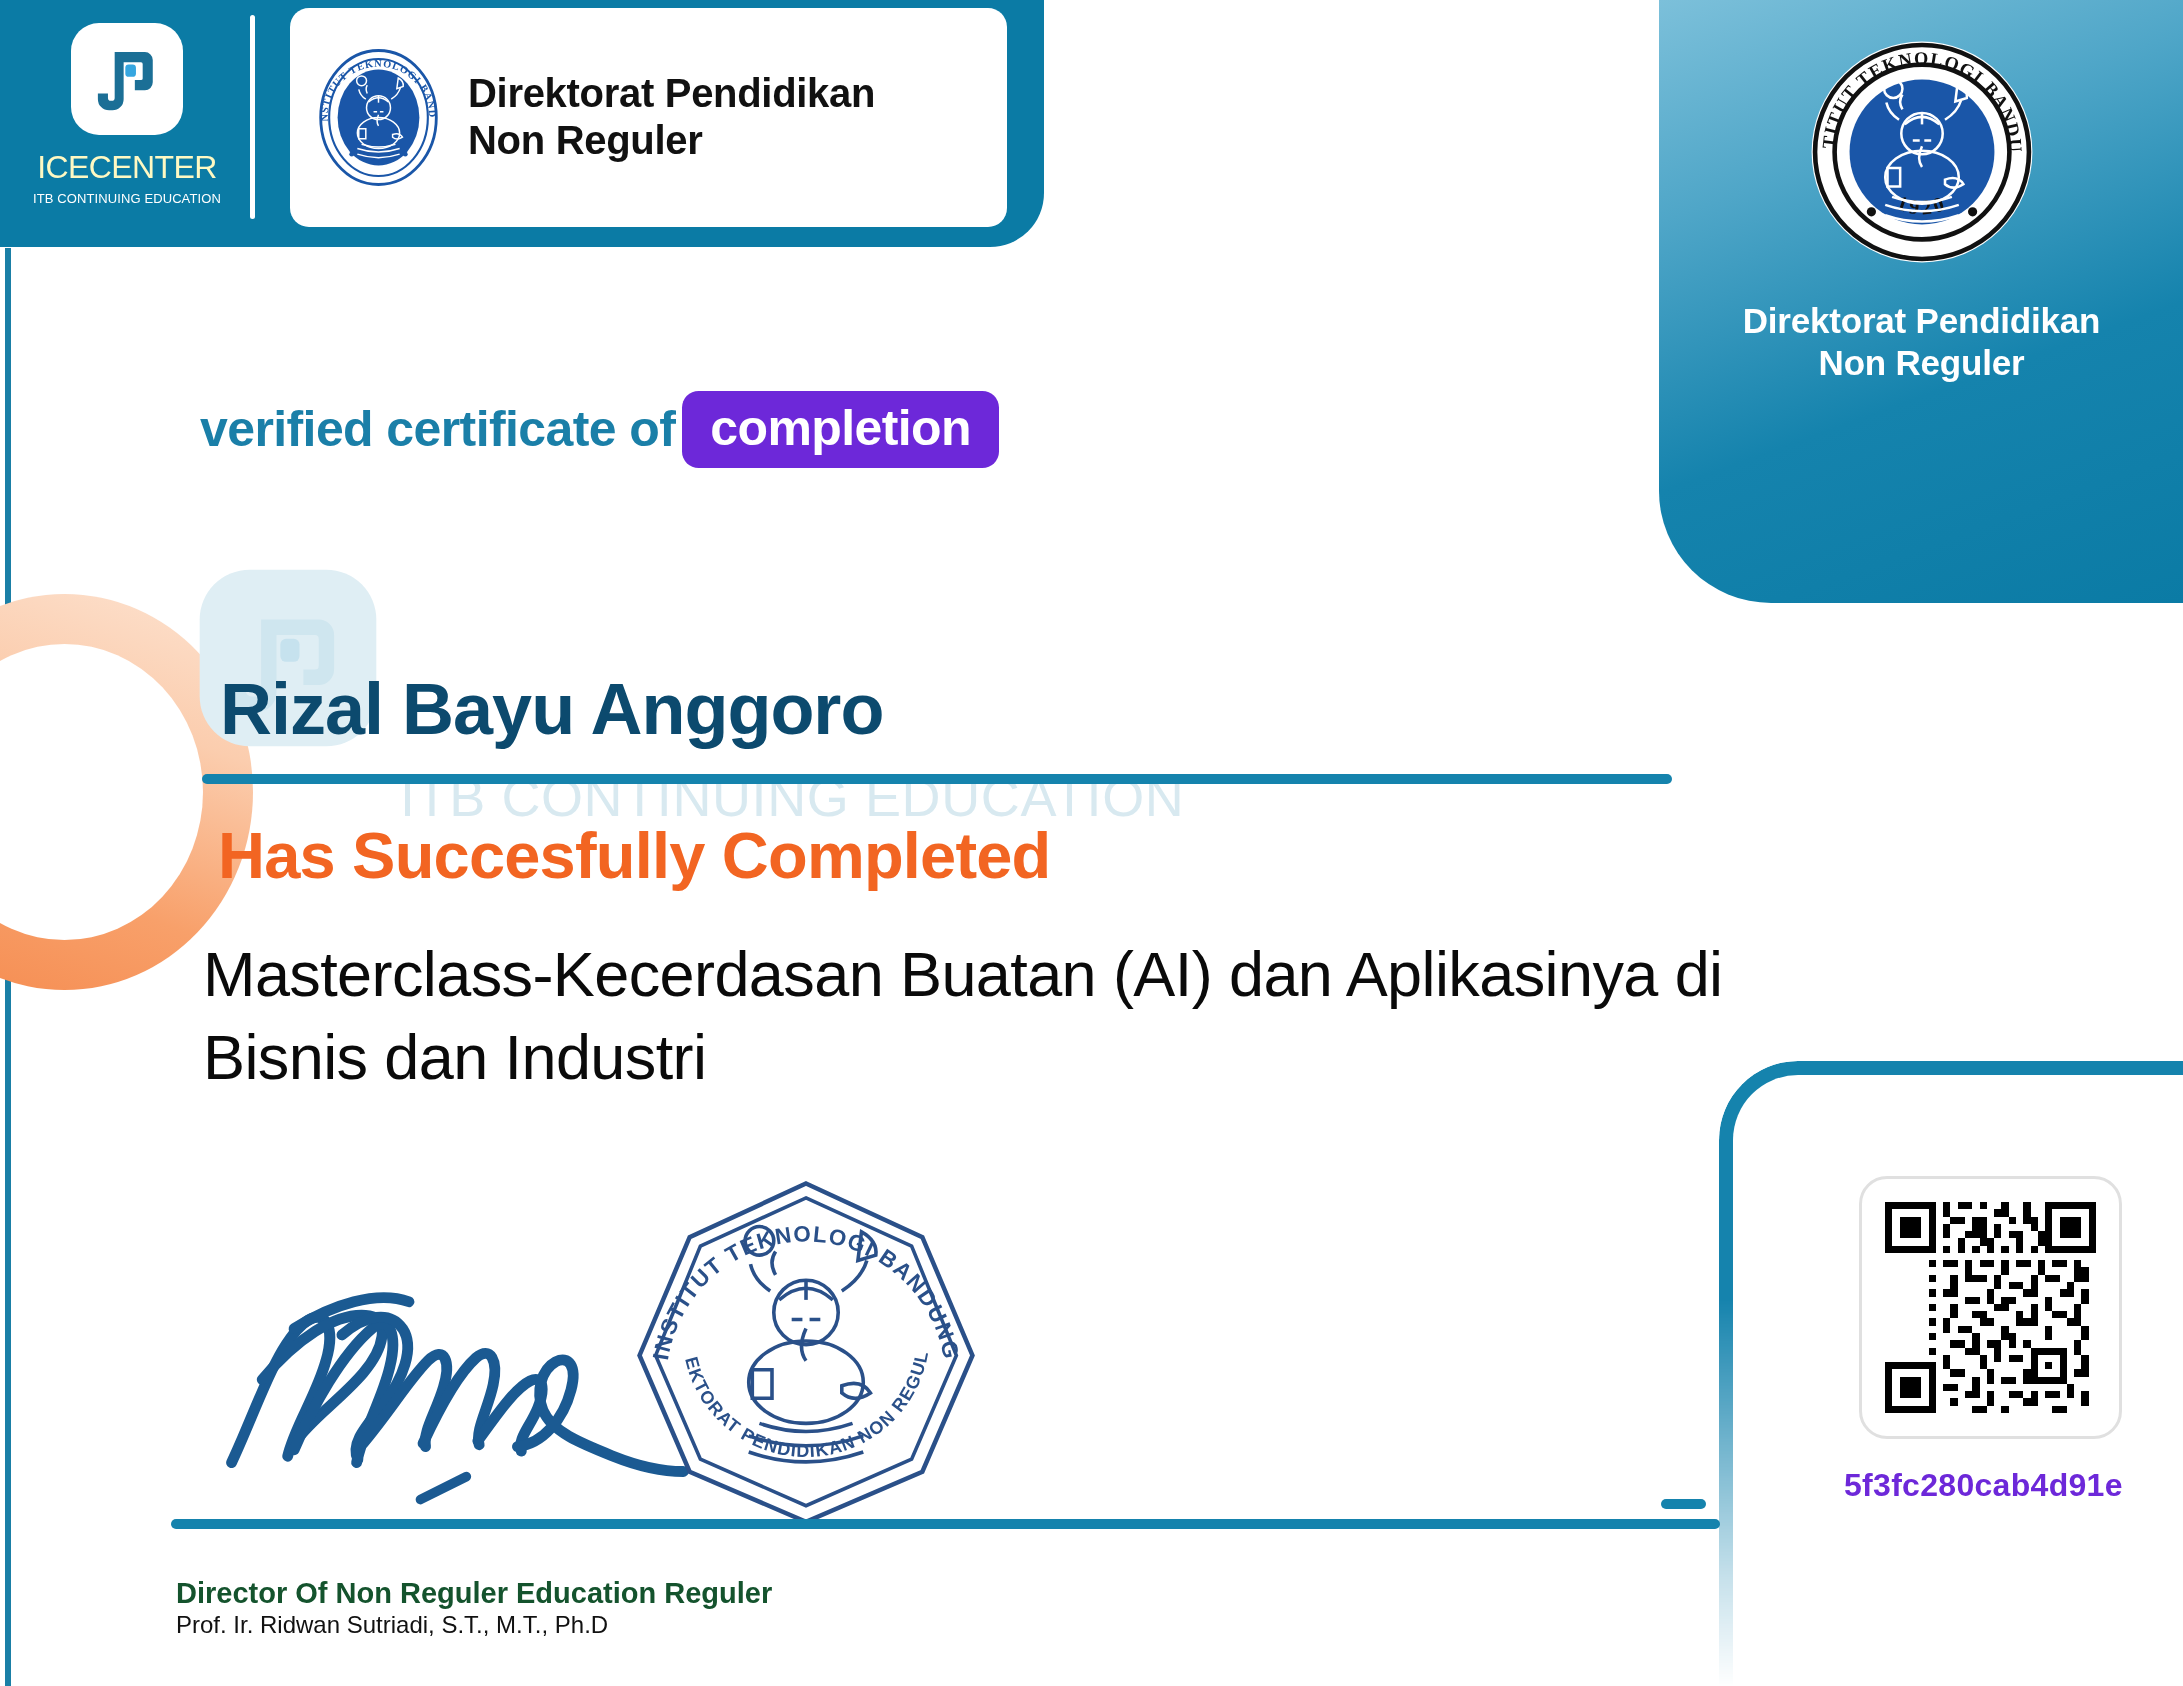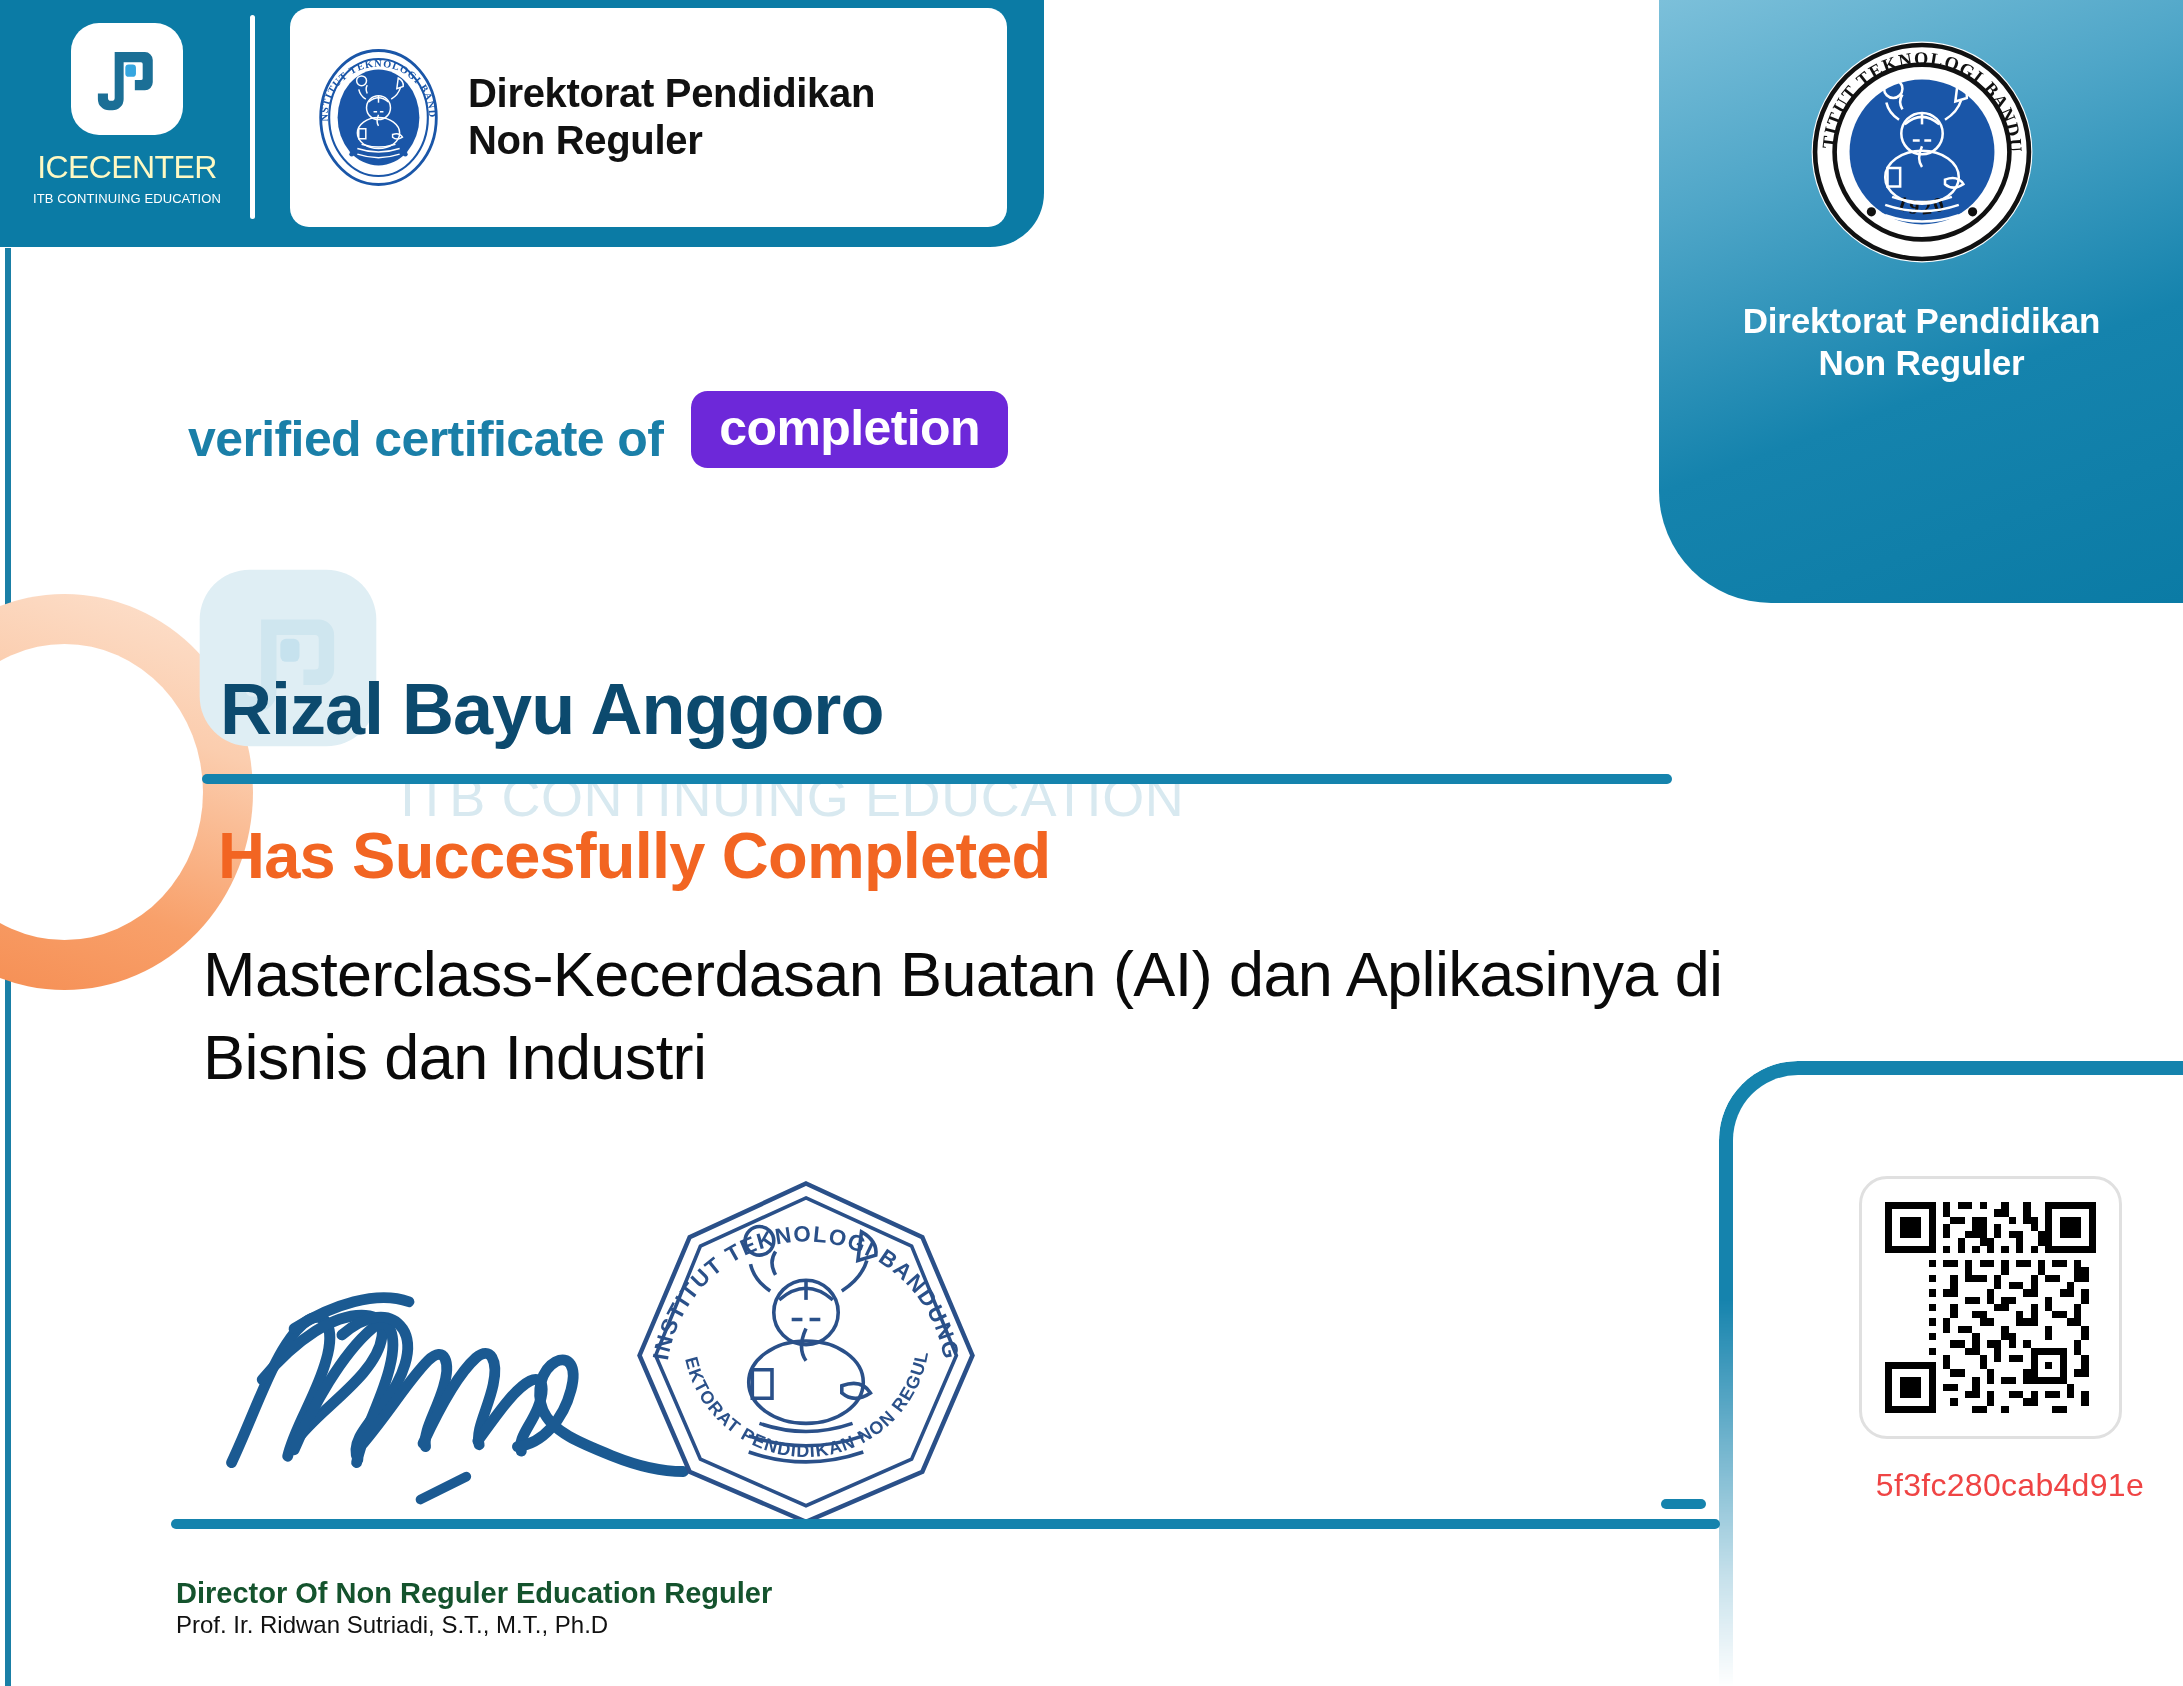--- a/index.html
+++ b/index.html
@@ -107,22 +107,22 @@
     color:#d6e7ef; font-size:148px; font-weight:400; letter-spacing:-3.8px;
     white-space:nowrap; line-height:1;
   }
   .wm-small{
     color:#d8e9f0; font-size:54px; font-weight:400; letter-spacing:0.6px;
     white-space:nowrap; margin-left:208px; margin-top:11.5px;
   }
 
   
   .cert-of{
-    position:absolute; left:188px; top:391px;
-    display:flex; align-items:flex-end; gap:28px;
+    position:absolute; left:200px; top:391px;
+    display:flex; align-items:center; gap:7px;
   }
   .cert-of .lbl{
     color:#1a7fa8; font-size:50px; font-weight:700; letter-spacing:-0.6px;
     white-space:nowrap;
   }
   .cert-of .badge{
     background:#6d28d9; color:#ffffff; font-size:50px; font-weight:700;
     padding:11.5px 28px 15.3px; border-radius:16.6px; white-space:nowrap;
     letter-spacing:-0.6px; line-height:1;
   }
@@ -171,21 +171,21 @@
 
   
   .qr-card{
     position:absolute; left:1859px; top:1176px; width:263px; height:263px;
     background:#ffffff; border:3.8px solid #e0e0e0; border-radius:28px;
     display:flex; align-items:center; justify-content:center;
   }
   .qr-card svg{ width:211px; height:211px; }
   .qr-id{
     position:absolute; left:1844px; top:1467px; width:300px;
-    text-align:right; font-size:32px; color:#ef4444; font-weight:400;
+    text-align:left; font-size:32px; color:#6d28d9; font-weight:700;
     letter-spacing:0.3px;
   }
 </style>
 </head>
 <body>
 
 <div class="left-rule"></div>
 
 <div class="orange-d"></div>
 

